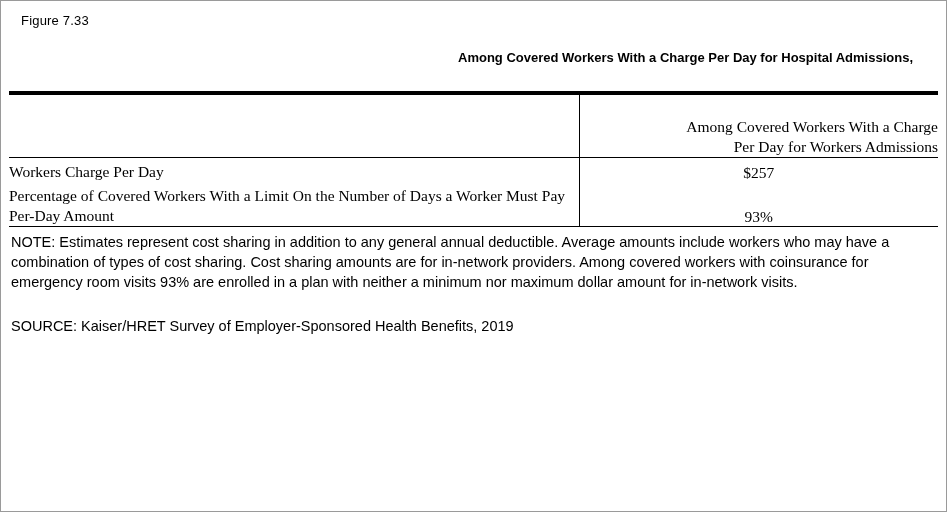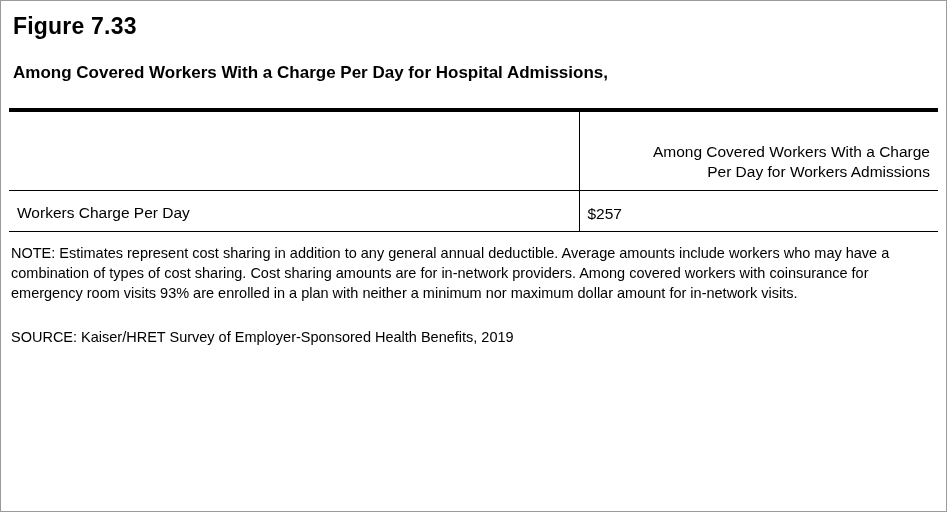--- a/index.html
+++ b/index.html
@@ -17,48 +17,50 @@
     height: 512px;
     box-sizing: border-box;
     border: 1px solid #9a9a9a;
     background: #ffffff;
     overflow: hidden;
   }
   .inner {
     padding: 10px 8px 0 8px;
   }
   .fig-num {
-    font-size: 23px;
-    font-weight: bold;
+    font-size: 13px;
+    font-weight: normal;
     letter-spacing: 0.2px;
-    margin: 2px 0 0 4px;
+    margin: 2px 0 0 12px;
   }
   .fig-title {
-    font-size: 17px;
+    font-size: 13px;
     font-weight: bold;
     line-height: 1.30;
     margin: 22px 0 0 4px;
     max-width: 900px;
+    text-align: right;
   }
   .rule-thick {
     margin-top: 24px;
     height: 4px;
     background: #000000;
   }
   table.data {
     width: 100%;
     border-collapse: collapse;
     table-layout: fixed;
     margin-top: 0;
   }
   table.data col.c1 { width: 570px; }
   table.data col.c2 { width: auto; }
   table.data th, table.data td {
     vertical-align: bottom;
-    padding: 8px;
+    padding: 0;
+    font-family: Liberation Serif, serif;
   }
   .hdr-left {
     height: 62px;
     border-right: 1px solid #000000;
   }
   .hdr-right {
     height: 62px;
     text-align: right;
     font-size: 15.5px;
     font-weight: normal;
@@ -70,35 +72,36 @@
   }
   .row-label {
     font-size: 15.5px;
     line-height: 1.30;
     padding: 4px 10px 4px 4px;
     border-right: 1px solid #000000;
     vertical-align: middle;
   }
   .row-value {
     font-size: 15.5px;
+    text-align: center;
     vertical-align: middle;
     padding: 4px 40px 4px 8px;
   }
   tr.r1 .row-label, tr.r1 .row-value { height: 24px; }
   tr.r2 .row-label, tr.r2 .row-value { height: 44px; }
   tr.r3 .row-label, tr.r3 .row-value { height: 24px; }
   .rule-thin-under-table {
     height: 1px;
     background: #000000;
     margin-top: 0;
   }
   .note {
     font-size: 14.5px;
     line-height: 1.38;
-    margin: 11px 0 0 2px;
+    margin: 5px 0 0 2px;
     max-width: 920px;
   }
   .source {
     font-size: 14.5px;
     line-height: 1.38;
     margin: 24px 0 0 2px;
   }
 </style>
 </head>
 <body>
@@ -126,20 +129,24 @@
             <div>Among Covered Workers With a Charge</div>
             <div>Per Day for Workers Admissions</div>
           </th>
         </tr>
       </thead>
       <tbody>
         <tr class="r1">
           <td class="row-label">Workers Charge Per Day</td>
           <td class="row-value">$257</td>
         </tr>
+        <tr class="r2">
+          <td class="row-label">Percentage of Covered Workers With a Limit On the Number of Days a Worker Must Pay Per-Day Amount</td>
+          <td class="row-value">93%</td>
+        </tr>
       </tbody>
     </table>
 
     <div class="rule-thin-under-table"></div>
 
     <div class="note">NOTE: Estimates represent cost sharing in addition to any general annual deductible. Average amounts include workers who may have a combination of types of cost sharing. Cost sharing amounts are for in-network providers. Among covered workers with coinsurance for emergency room visits 93% are enrolled in a plan with neither a minimum nor maximum  dollar amount for in-network visits.</div>
 
     <div class="source">SOURCE: Kaiser/HRET Survey of Employer-Sponsored Health Benefits, 2019</div>
 
   </div>

